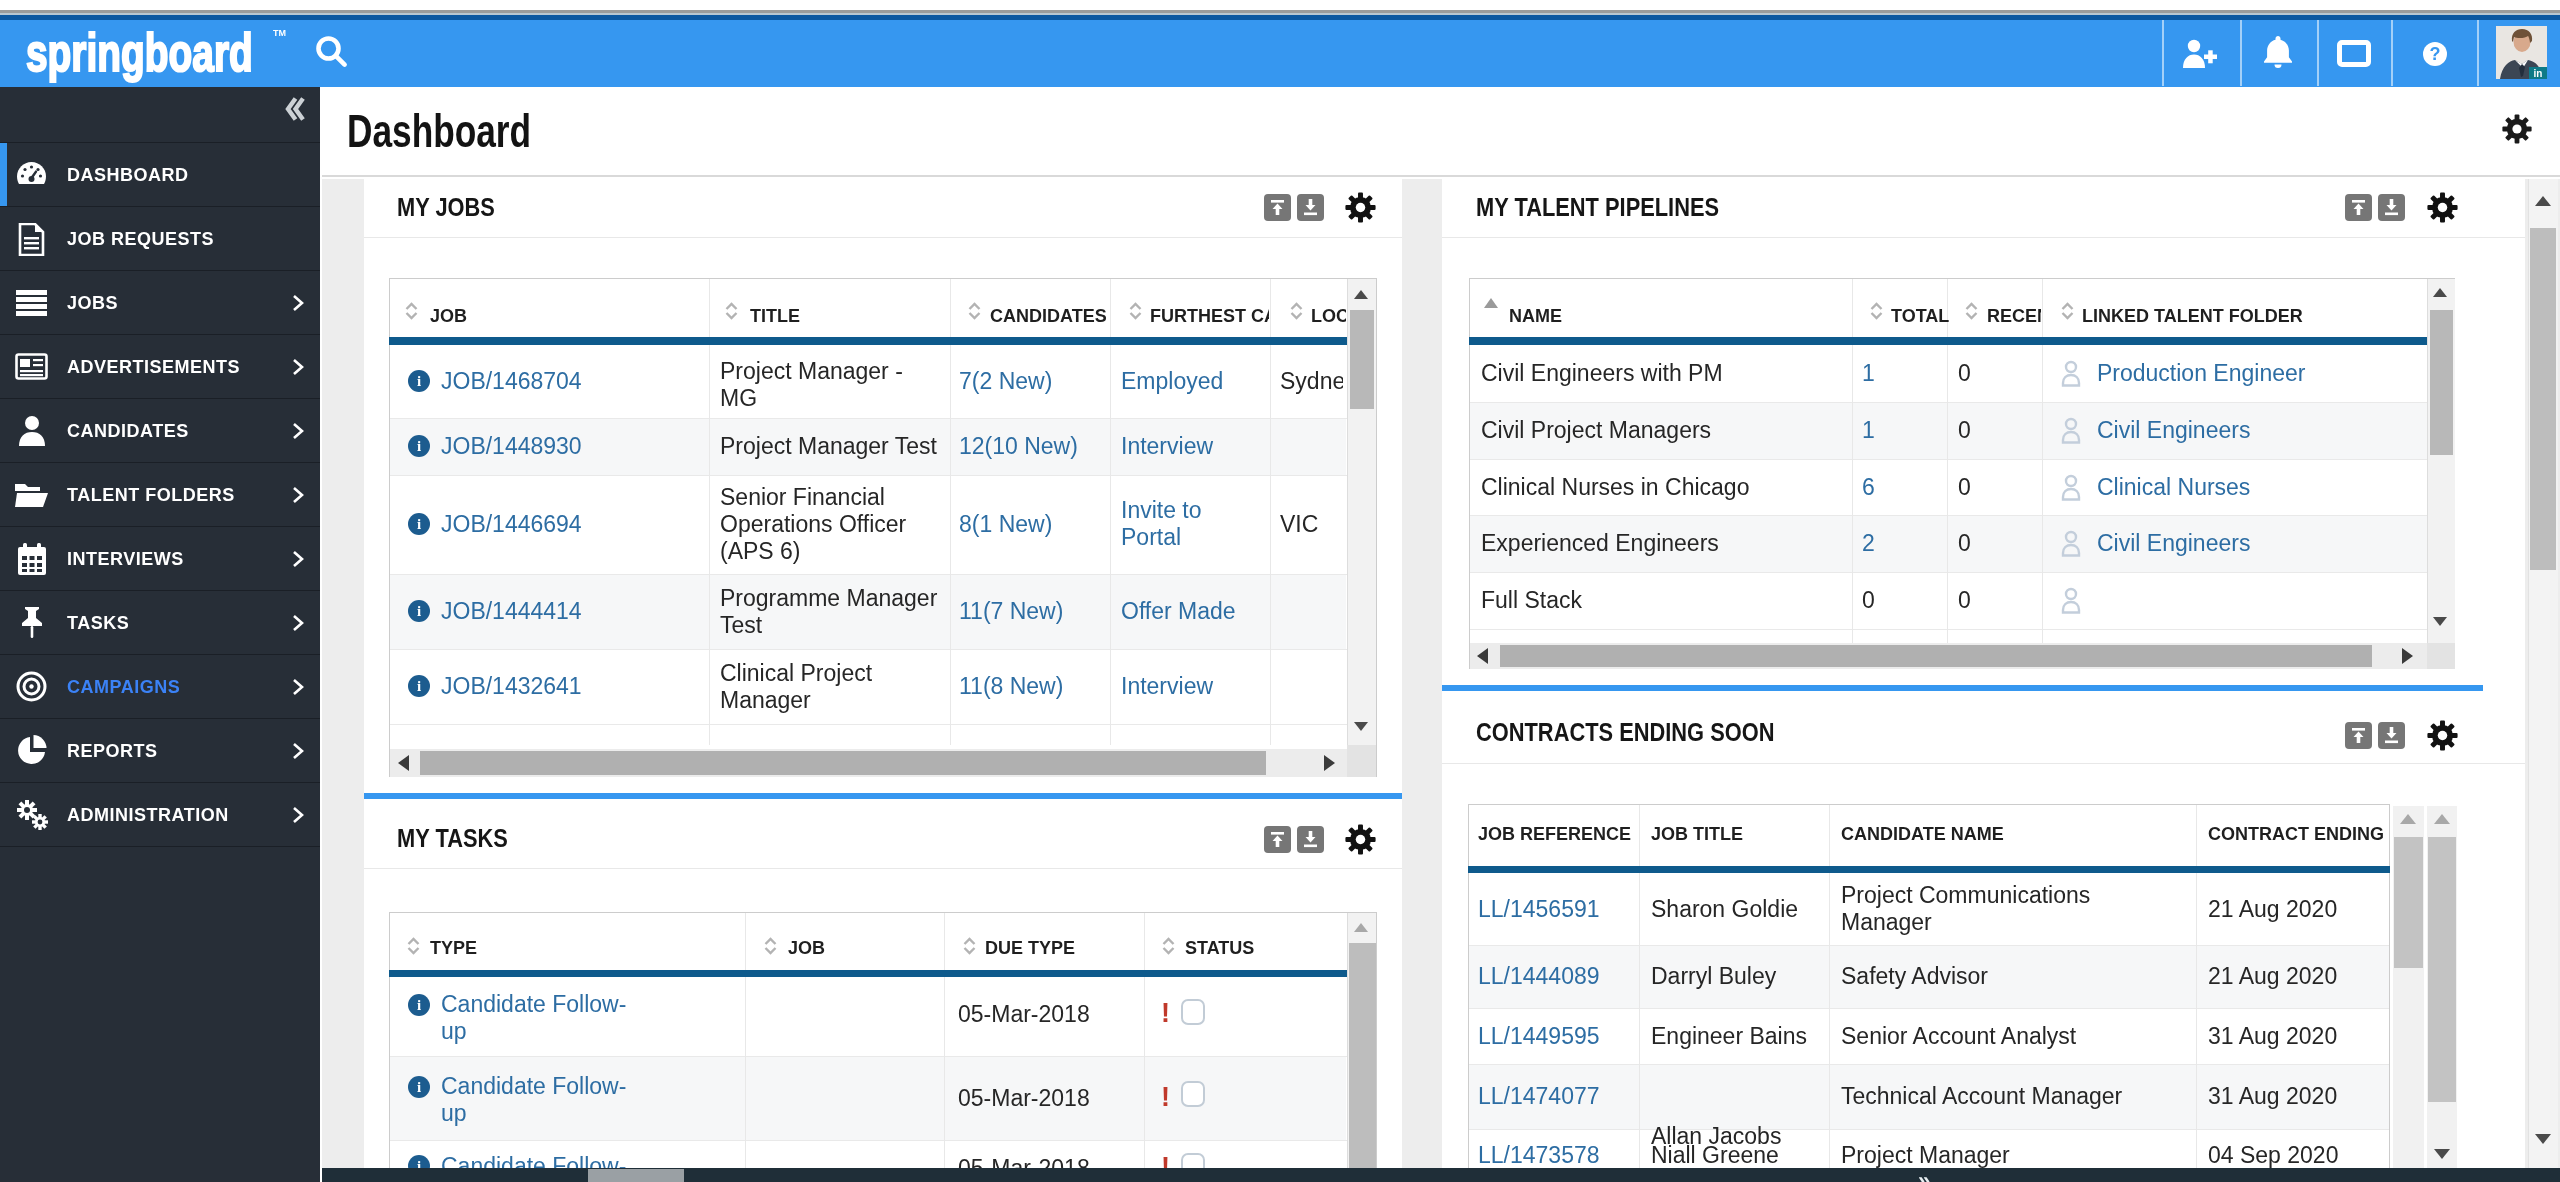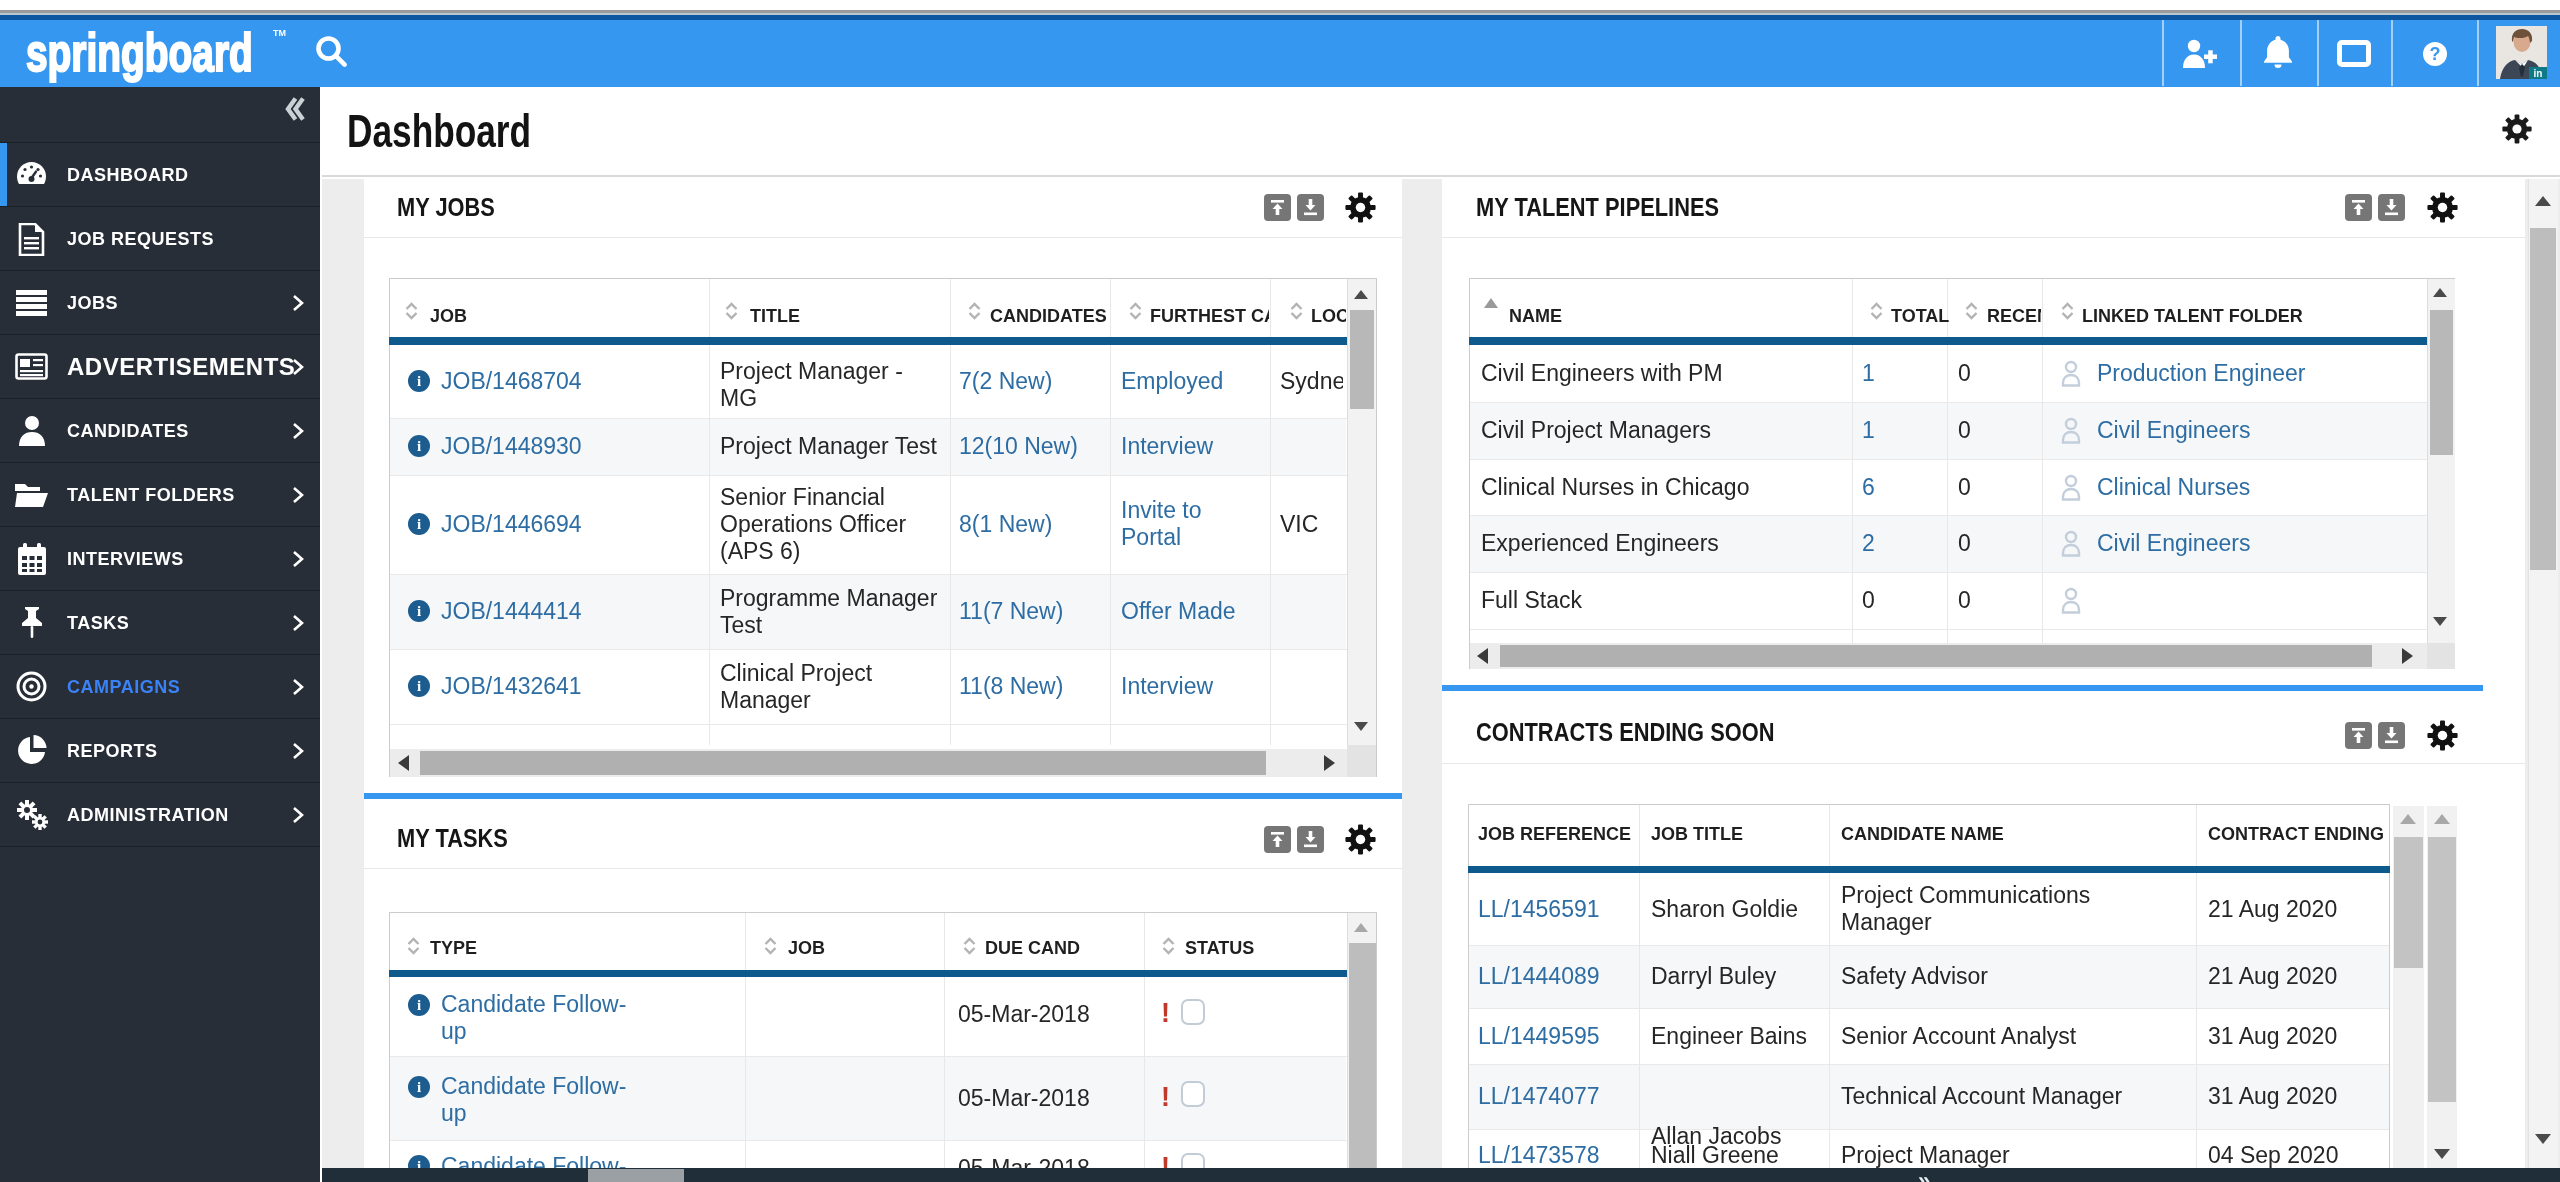--- a/index.html
+++ b/index.html
@@ -92,21 +92,21 @@
 <div class="ab" style="left:0;top:654px;width:320px;height:1px;background:#1a1f26"></div>
 <div class="ab" style="left:0;top:718px;width:320px;height:1px;background:#1a1f26"></div>
 <div class="ab" style="left:0;top:782px;width:320px;height:1px;background:#1a1f26"></div>
 <div class="ab" style="left:0;top:846px;width:320px;height:1px;background:#1a1f26"></div>
 
 <div class="ab" style="left:0;top:143px;width:7px;height:63px;background:#3697f0"></div>
 
 <div class="ab b" style="left:67px;top:143px;height:64px;line-height:64px;font-size:18px;color:#fff;letter-spacing:.5px">DASHBOARD</div>
 <div class="ab b" style="left:67px;top:207px;height:64px;line-height:64px;font-size:18px;color:#fff;letter-spacing:.5px">JOB REQUESTS</div>
 <div class="ab b" style="left:67px;top:271px;height:64px;line-height:64px;font-size:18px;color:#fff;letter-spacing:.5px">JOBS</div>
-<div class="ab b" style="left:67px;top:335px;height:64px;line-height:64px;font-size:24px;color:#fff;letter-spacing:.5px">ADVERTISEMENTS</div>
+<div class="ab b" style="left:67px;top:335px;height:64px;line-height:64px;font-size:18px;color:#fff;letter-spacing:.5px">ADVERTISEMENTS</div>
 <div class="ab b" style="left:67px;top:399px;height:64px;line-height:64px;font-size:18px;color:#fff;letter-spacing:.5px">CANDIDATES</div>
 <div class="ab b" style="left:67px;top:463px;height:64px;line-height:64px;font-size:18px;color:#fff;letter-spacing:.5px">TALENT FOLDERS</div>
 <div class="ab b" style="left:67px;top:527px;height:64px;line-height:64px;font-size:18px;color:#fff;letter-spacing:.5px">INTERVIEWS</div>
 <div class="ab b" style="left:67px;top:591px;height:64px;line-height:64px;font-size:18px;color:#fff;letter-spacing:.5px">TASKS</div>
 <div class="ab b" style="left:67px;top:655px;height:64px;line-height:64px;font-size:18px;color:#3b82f6;letter-spacing:.5px">CAMPAIGNS</div>
 <div class="ab b" style="left:67px;top:719px;height:64px;line-height:64px;font-size:18px;color:#fff;letter-spacing:.5px">REPORTS</div>
 <div class="ab b" style="left:67px;top:783px;height:64px;line-height:64px;font-size:18px;color:#fff;letter-spacing:.5px">ADMINISTRATION</div>
 
 <svg class="ab" style="left:291px;top:294px" width="14" height="18" viewBox="0 0 14 18">
     <polyline points="3,2 11,9 3,16" fill="none" stroke="#fff" stroke-width="2.6"></polyline>
@@ -414,21 +414,21 @@
 <div class="hl" style="left:430px;top:938px">TYPE</div>
 <svg class="ab" style="left:763px;top:936px" width="15" height="20" viewBox="0 0 15 20">
     <polyline points="2.5,8 7.5,3 12.5,8" fill="none" stroke="#b3b3b3" stroke-width="2.4"></polyline>
     <polyline points="2.5,12 7.5,17 12.5,12" fill="none" stroke="#b3b3b3" stroke-width="2.4"></polyline>
   </svg>
 <div class="hl" style="left:788px;top:938px">JOB</div>
 <svg class="ab" style="left:962px;top:936px" width="15" height="20" viewBox="0 0 15 20">
     <polyline points="2.5,8 7.5,3 12.5,8" fill="none" stroke="#b3b3b3" stroke-width="2.4"></polyline>
     <polyline points="2.5,12 7.5,17 12.5,12" fill="none" stroke="#b3b3b3" stroke-width="2.4"></polyline>
   </svg>
-<div class="hl" style="left:985px;top:938px">DUE CAND</div>
+<div class="hl" style="left:985px;top:938px">DUE TYPE</div>
 <svg class="ab" style="left:1161px;top:936px" width="15" height="20" viewBox="0 0 15 20">
     <polyline points="2.5,8 7.5,3 12.5,8" fill="none" stroke="#b3b3b3" stroke-width="2.4"></polyline>
     <polyline points="2.5,12 7.5,17 12.5,12" fill="none" stroke="#b3b3b3" stroke-width="2.4"></polyline>
   </svg>
 <div class="hl" style="left:1185px;top:938px">STATUS</div>
 <div class="ab" style="left:389px;top:970px;width:958px;height:7px;background:#0e5a8c"></div>
 
 <div class="info" style="left:408px;top:994px">i</div>
 <div class="cel lnk" style="left:441px;top:991px">Candidate Follow-</div>
 <div class="cel lnk" style="left:441px;top:1018px">up</div>

